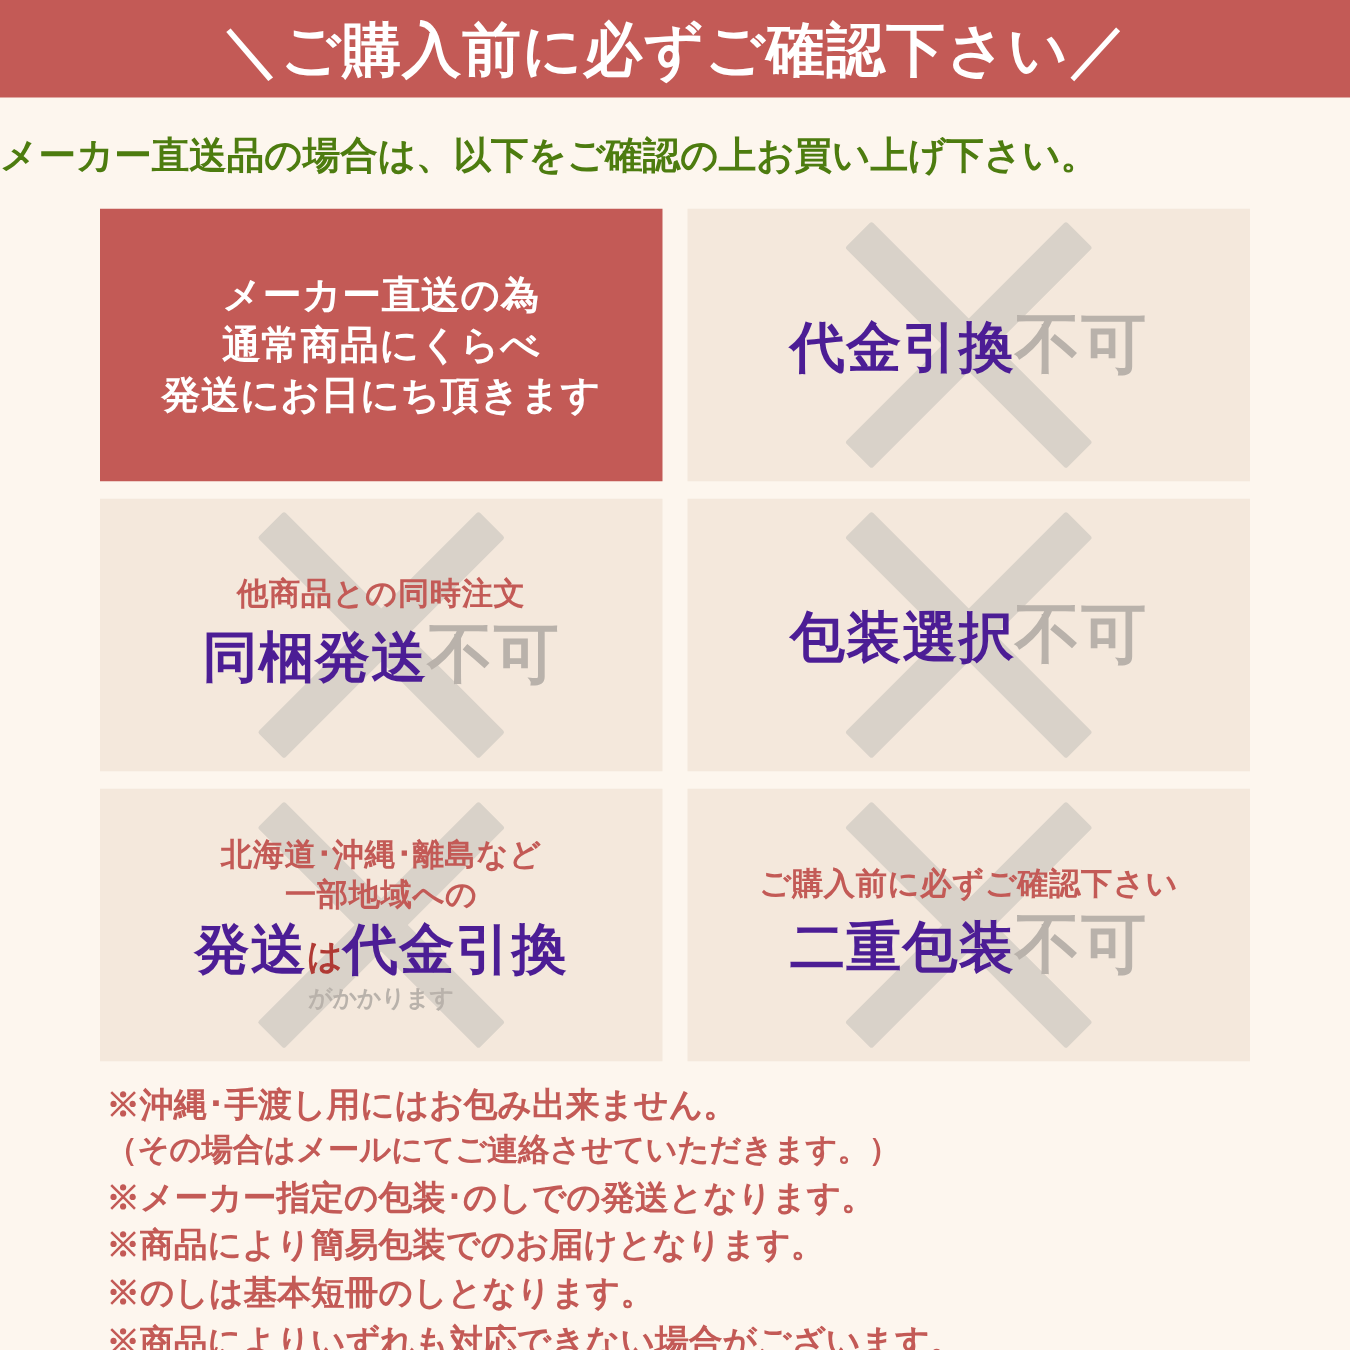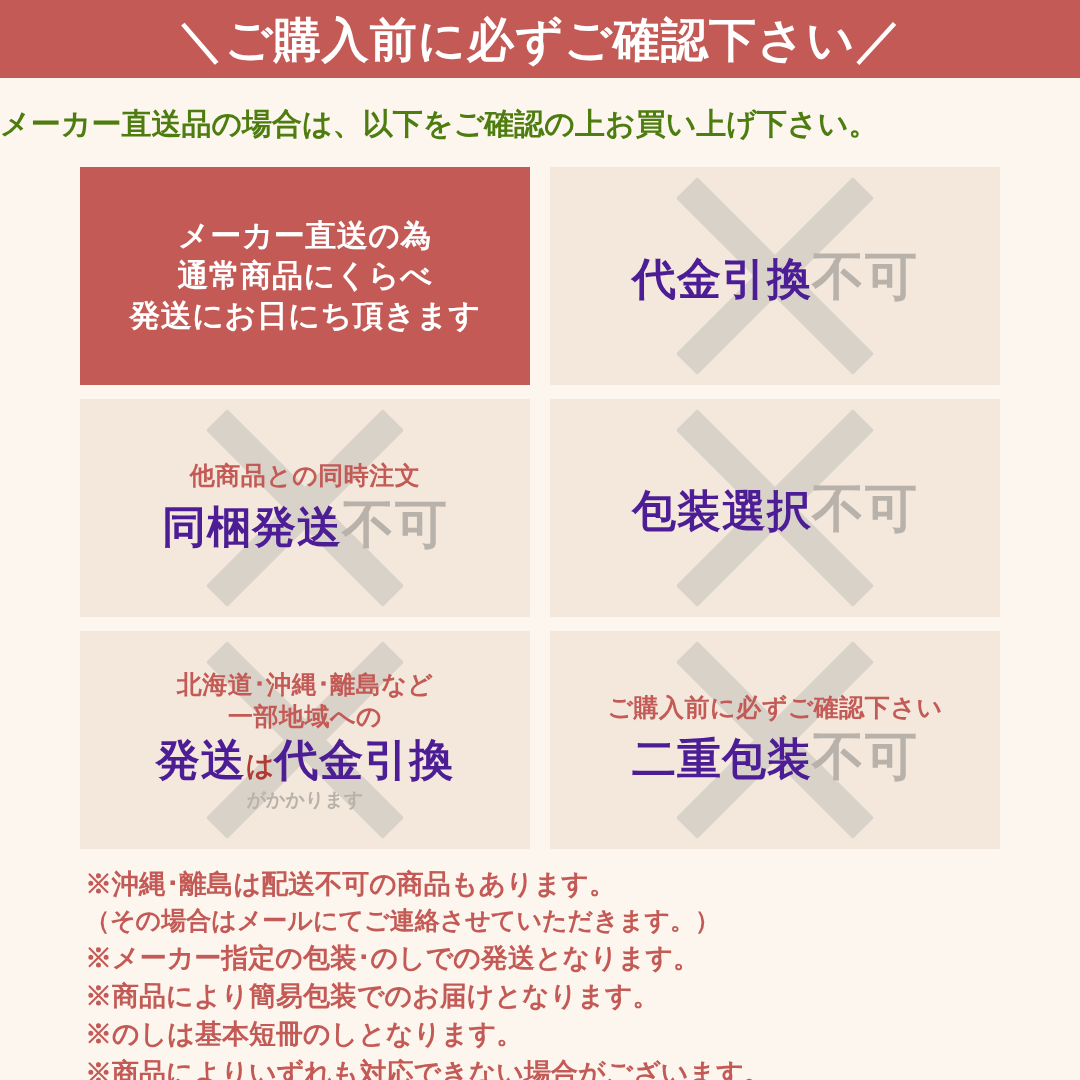--- a/index.html
+++ b/index.html
@@ -230,21 +230,21 @@
         <span class="small-note line-block">ご購入前に必ずご確認下さい</span>
         <span class="line-block">
           <span class="big-red inline">二重包装</span><span class="big-grey inline">不可</span>
         </span>
       </div>
     </div>
 
   </div>
 
   <div class="footer">
-    <div>※沖縄･離島は配送不可の商品もあります。</div>
+    <div>※沖縄･手渡し用にはお包み出来ません。</div>
     <div class="indent">（その場合はメールにてご連絡させていただきます。）</div>
     <div>※メーカー指定の包装･のしでの発送となります。</div>
     <div>※商品により簡易包装でのお届けとなります。</div>
     <div>※のしは基本短冊のしとなります。</div>
     <div>※商品によりいずれも対応できない場合がございます。</div>
   </div>
 
 </div>
 
 </body></html>

